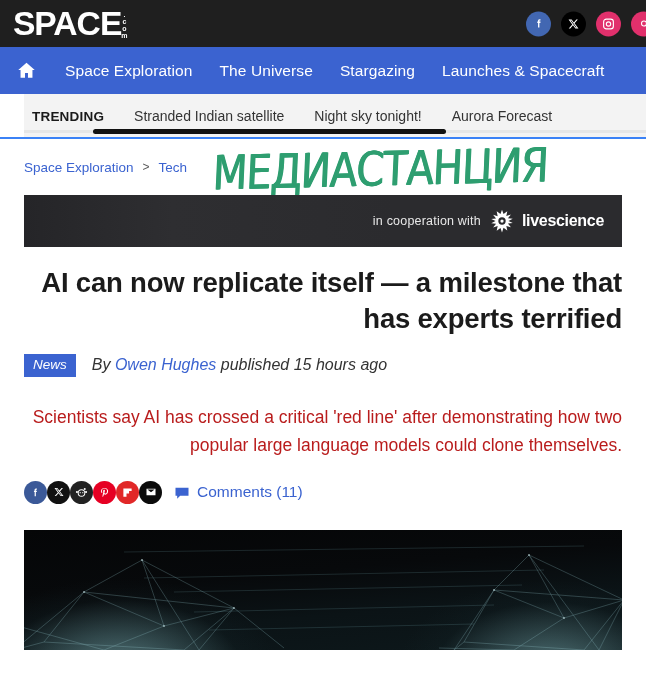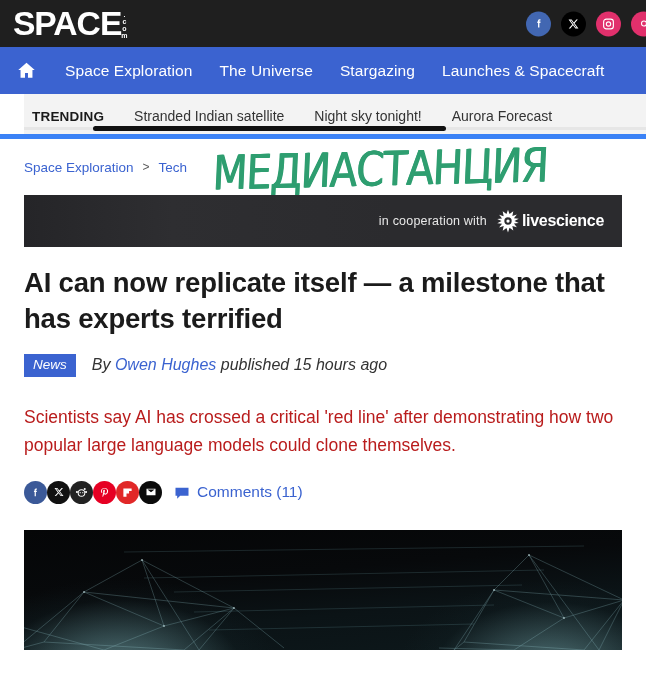--- a/index.html
+++ b/index.html
@@ -3,21 +3,21 @@
 <meta charset="utf-8">
 <style>
   * { box-sizing: border-box; margin: 0; padding: 0; }
   html, body {
     width: 646px;
     height: 685px;
     overflow: hidden;
     background: #ffffff;
     font-family: "Liberation Sans", sans-serif;
   }
-  #page { position: relative; width: 646px; height: 685px; overflow: hidden; background:#fff; }
+  #page { position: relative; width: 646px; height: 685px; overflow: hidden; background:#fff;text-align:right; }
 
   
   .masthead {
     position: relative;
     height: 47px;
     background: #1f1f1f;
     display: flex;
     align-items: center;
     padding: 0 0 0 14px;
   }
@@ -92,21 +92,21 @@
     font-family: "Liberation Sans", sans-serif;
     letter-spacing: 0.1px;
     flex: none;
   }
 
   
   .trending-wrap {
     position: relative;
     height: 45px;
     background: #ffffff;
-    border-bottom: 5px solid #3b82f6;
+    border-bottom: 2px solid #3b82f6;
     overflow: hidden;
   }
   .trending-strip {
     position:absolute;
     left: 24px; right: 0; top: 0;
     height: 44px;
     background: #f3f3f3;
     display: flex;
     align-items: center;
     gap: 30px;
@@ -181,21 +181,21 @@
     gap: 8px;
     position: relative;
     overflow: hidden;
   }
   .coop-banner::before{
     content:"";
     position:absolute; left:0; top:0; bottom:0; width:62%;
     background: linear-gradient(90deg,#252528 0%, #2e2e31 40%, #2b2b2e 100%);
   }
   .coop-text { color: #e8e8e8; font-size: 12.5px; letter-spacing:0.2px; position:relative; }
-  .coop-logo { display: flex; align-items: center; gap: 1px; position:relative; }
+  .coop-logo { display: flex; align-items: center; gap: 7px; position:relative; }
   .coop-name { color:#ffffff; font-weight:700; font-size:16px; letter-spacing:-0.3px; font-family:"Liberation Sans", sans-serif; }
 
   .headline {
     margin-top: 18px;
     font-size: 27.5px;
     line-height: 36px;
     font-weight: 700;
     color: #1b1b1b;
     letter-spacing: -0.2px;
     font-family: "Liberation Sans", sans-serif;

